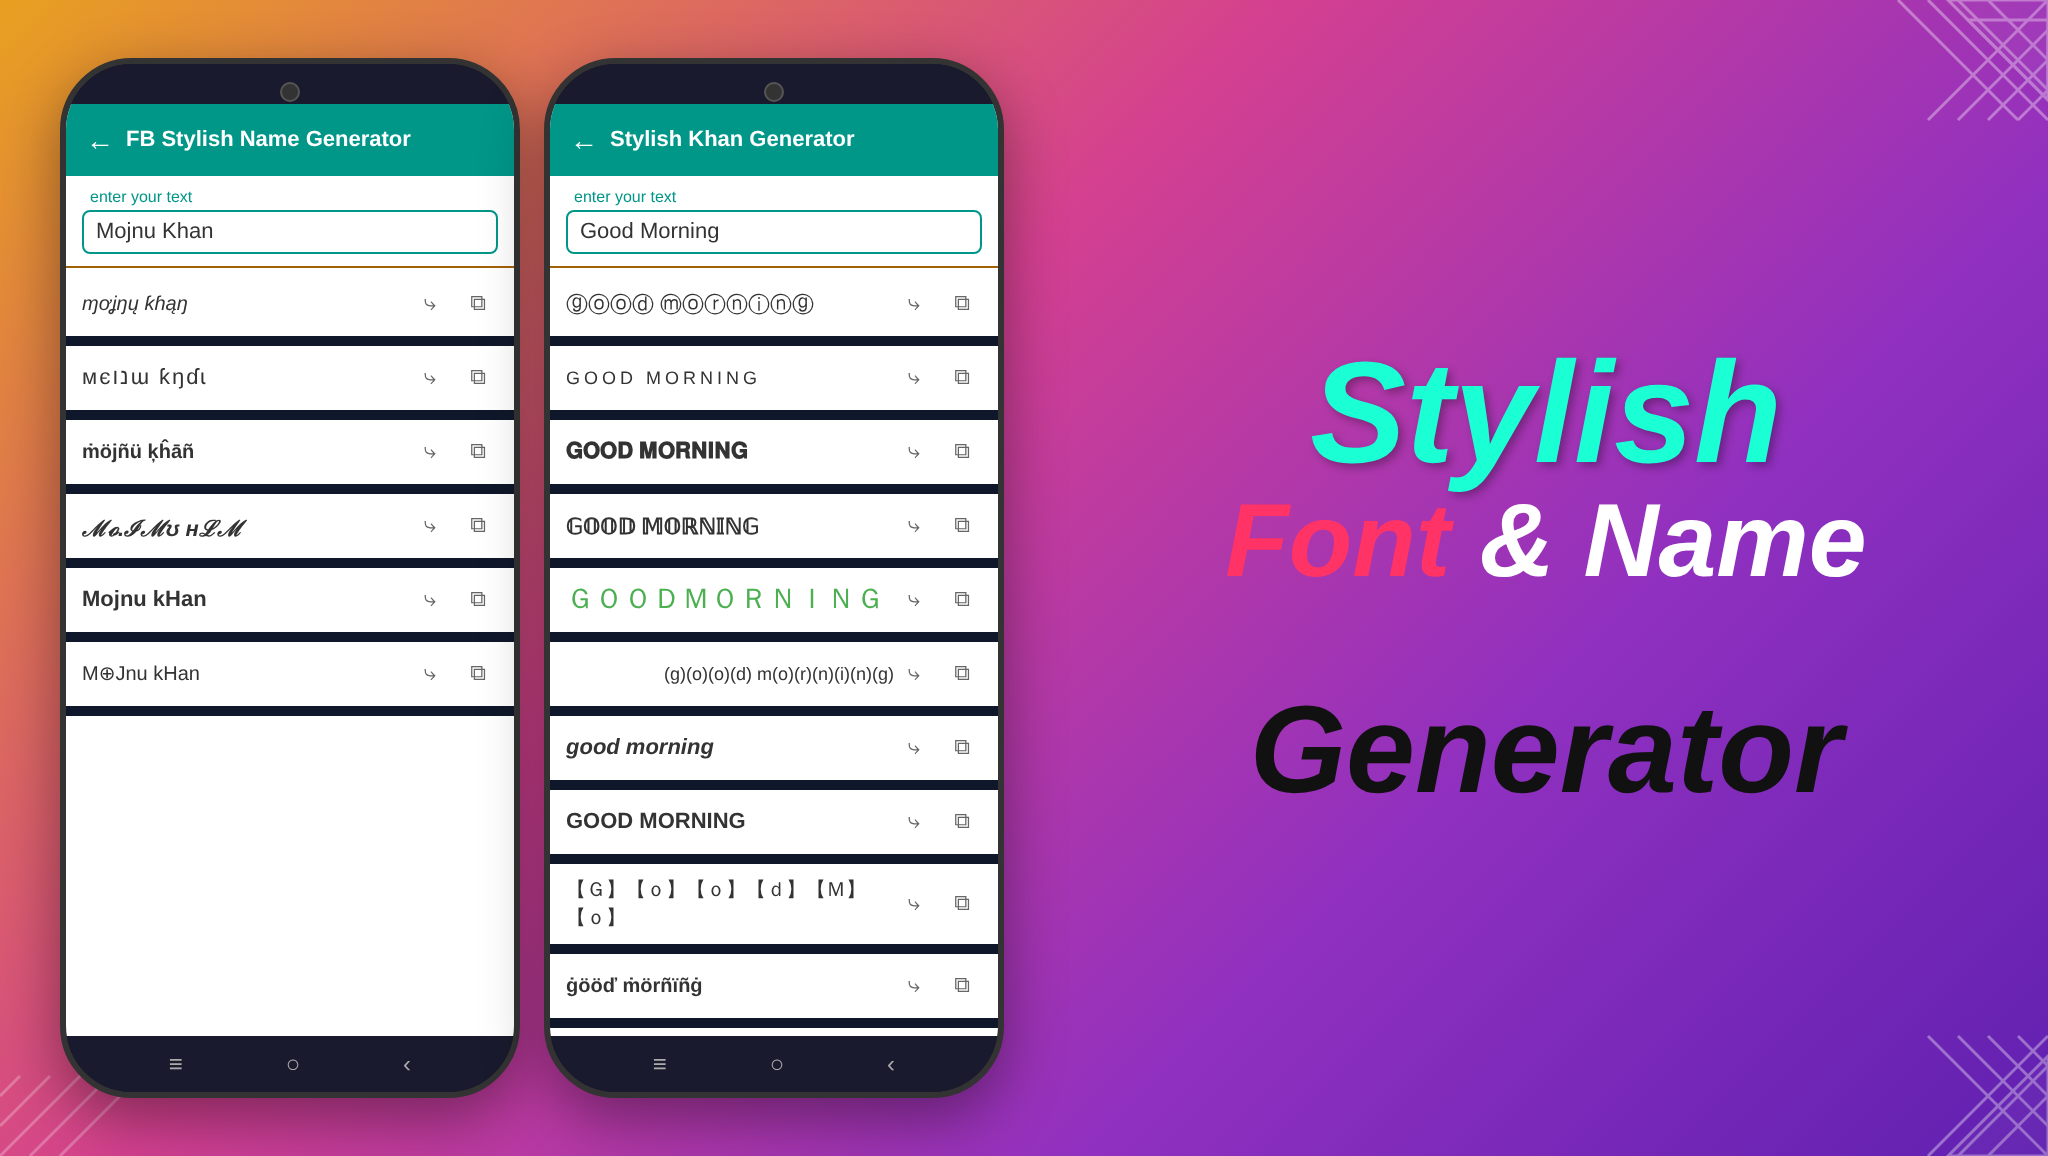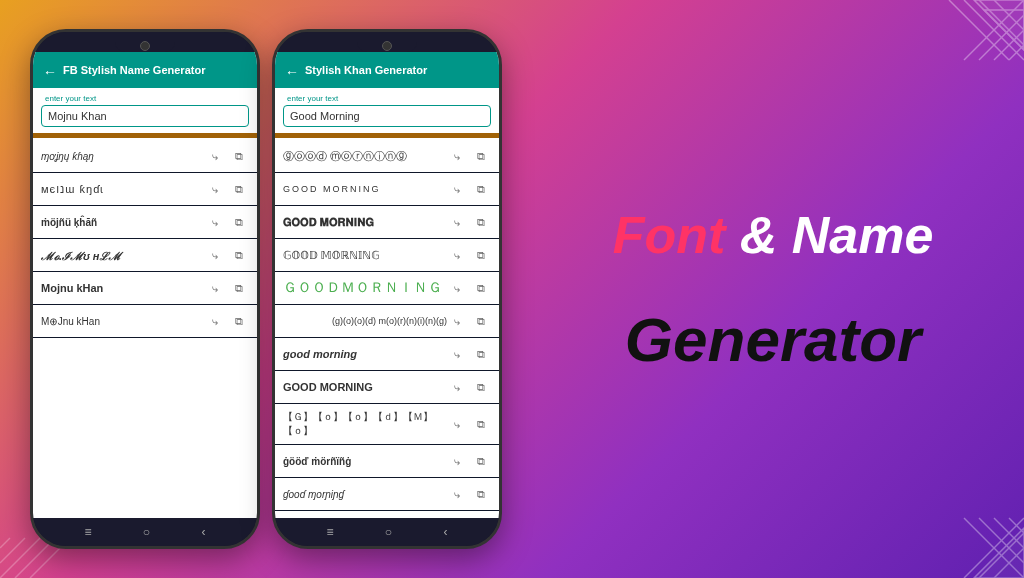--- a/index.html
+++ b/index.html
@@ -85,21 +85,21 @@
       cursor: pointer;
     }
 
     .header-title {
       font-size: 11px;
       font-weight: bold;
     }
 
     .input-section {
       padding: 6px 8px;
-      border-bottom: 5px solid #a16207;
+      border-bottom: 1px solid #a16207;
     }
 
     .input-label {
       font-size: 8px;
       color: #009688;
       margin-bottom: 2px;
       padding-left: 4px;
     }
 
     .text-input {
@@ -116,21 +116,21 @@
       flex: 1;
       overflow-y: auto;
       padding: 2px 0;
     }
 
     .result-item {
       display: flex;
       align-items: center;
       justify-content: space-between;
       padding: 6px 8px;
-      border-bottom: 1px solid #0f172a;
+      border-bottom: 5px solid #0f172a;
     }
 
     .result-text {
       flex: 1;
       font-size: 12px;
       color: #333;
     }
 
     .result-actions {
       display: flex;
@@ -213,21 +213,21 @@
     
     .tri-svg {
       position: absolute;
       opacity: 0.5;
     }
 
     
     .font-circled { font-family: Arial; font-size: 11px; }
     .font-outlined { font-family: Arial; font-size: 11px; letter-spacing: 1px; }
     .font-bold-serif { font-family: Georgia; font-weight: bold; font-size: 11px; }
-    .font-blackletter { font-family: Georgia; font-size: 11px; font-weight: normal; }
+    .font-blackletter { font-family: Georgia; font-size: 11px; font-weight: bold; }
     .font-bubble { color: #4CAF50; font-size: 14px; letter-spacing: 0.5px; }
     .font-parens { font-size: 9px; text-align: right; }
     .font-italic-bold { font-style: italic; font-weight: bold; font-size: 11px; }
     .font-caps { font-size: 11px; font-weight: bold; }
     .font-box { font-size: 10px; }
     .font-dotted { font-size: 10px; font-weight: bold; }
     .font-script { font-style: italic; font-size: 10px; }
 
     .phone-top-area {
       background: #1a1a2e;
@@ -445,17 +445,18 @@
     </div>
     <div class="phone-bottom-bar">
       <span class="nav-btn">≡</span>
       <span class="nav-btn">○</span>
       <span class="nav-btn">‹</span>
     </div>
   </div>
 </div>
 
 <div class="promo-text">
+  <div class="promo-line1">Stylish</div>
   <div class="promo-line2">
     <span class="font-word">Font</span><span class="and-word"> &amp; </span><span class="name-word">Name</span>
   </div>
   <div class="promo-line3">Generator</div>
 </div>
 
 </body></html>

